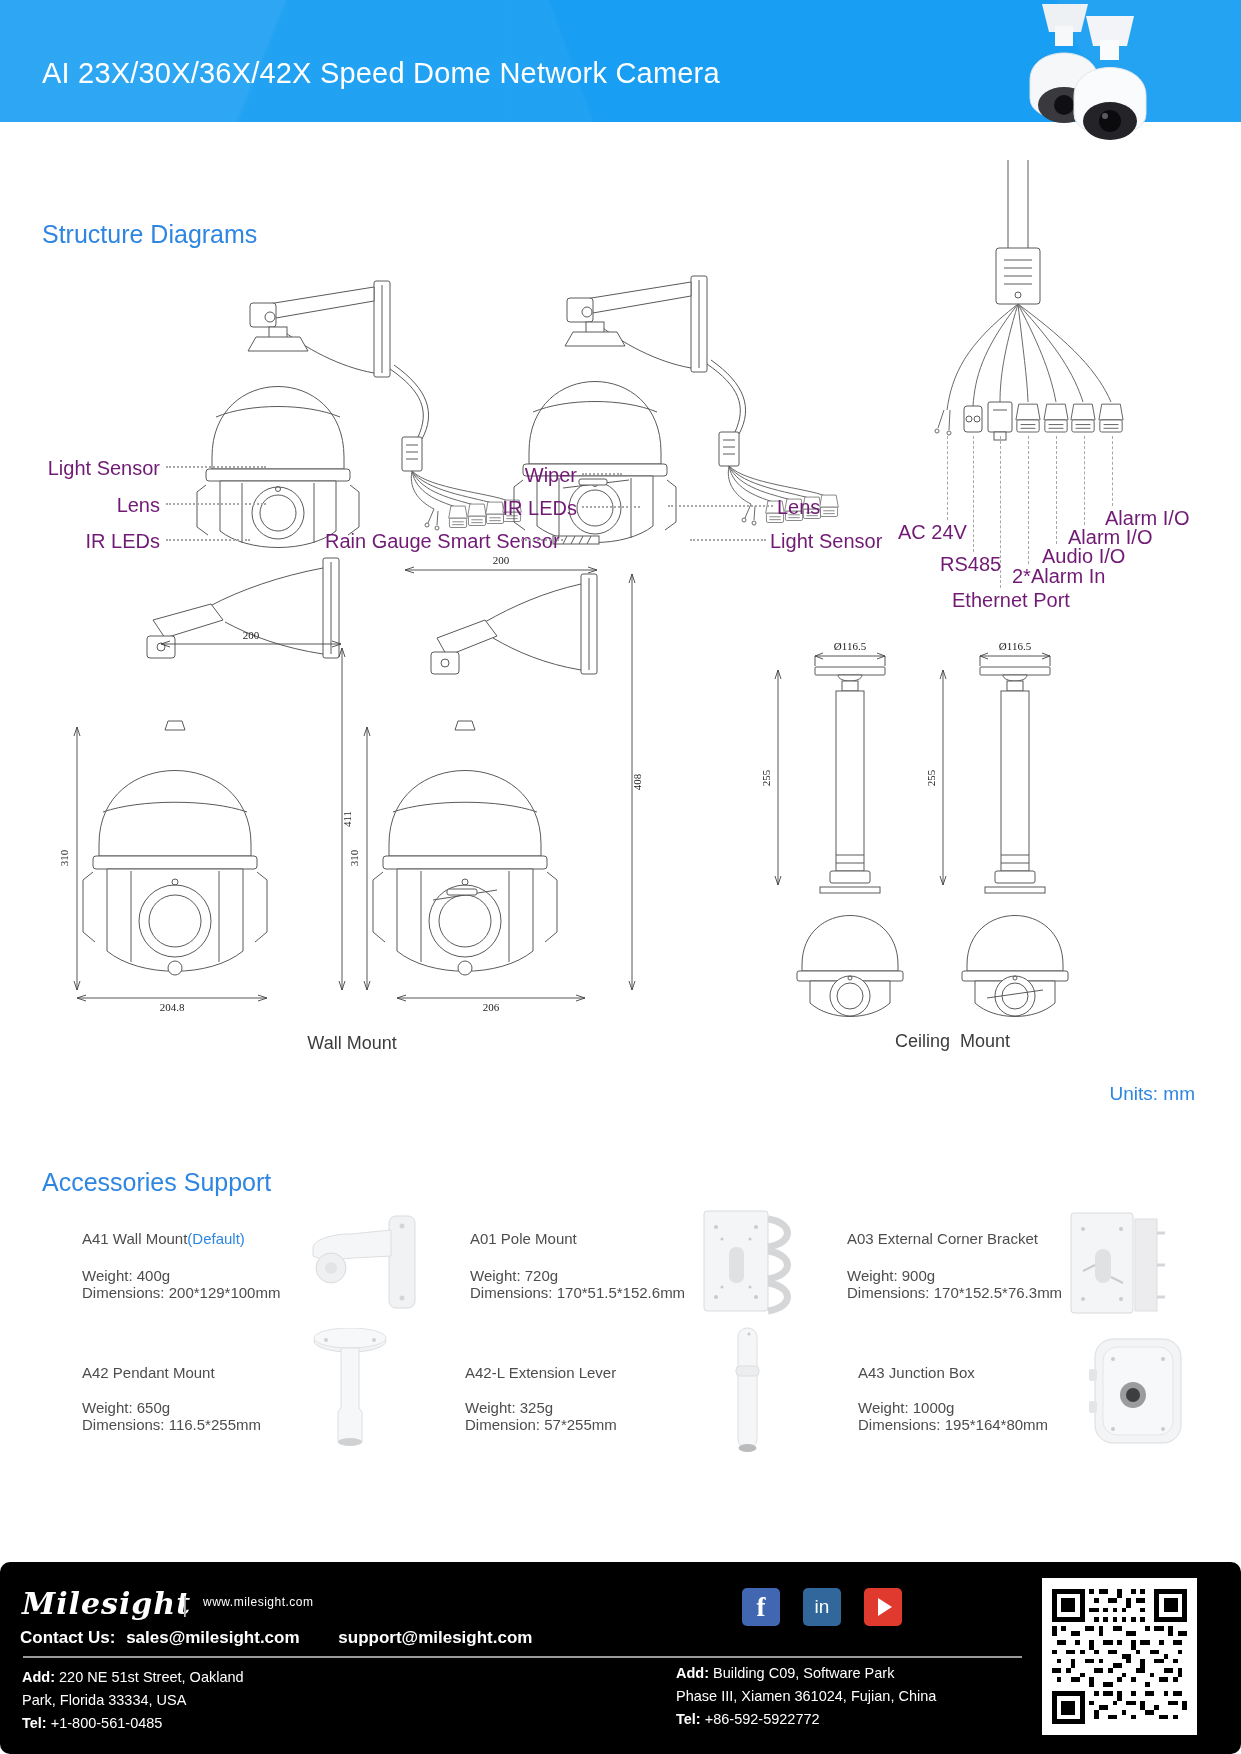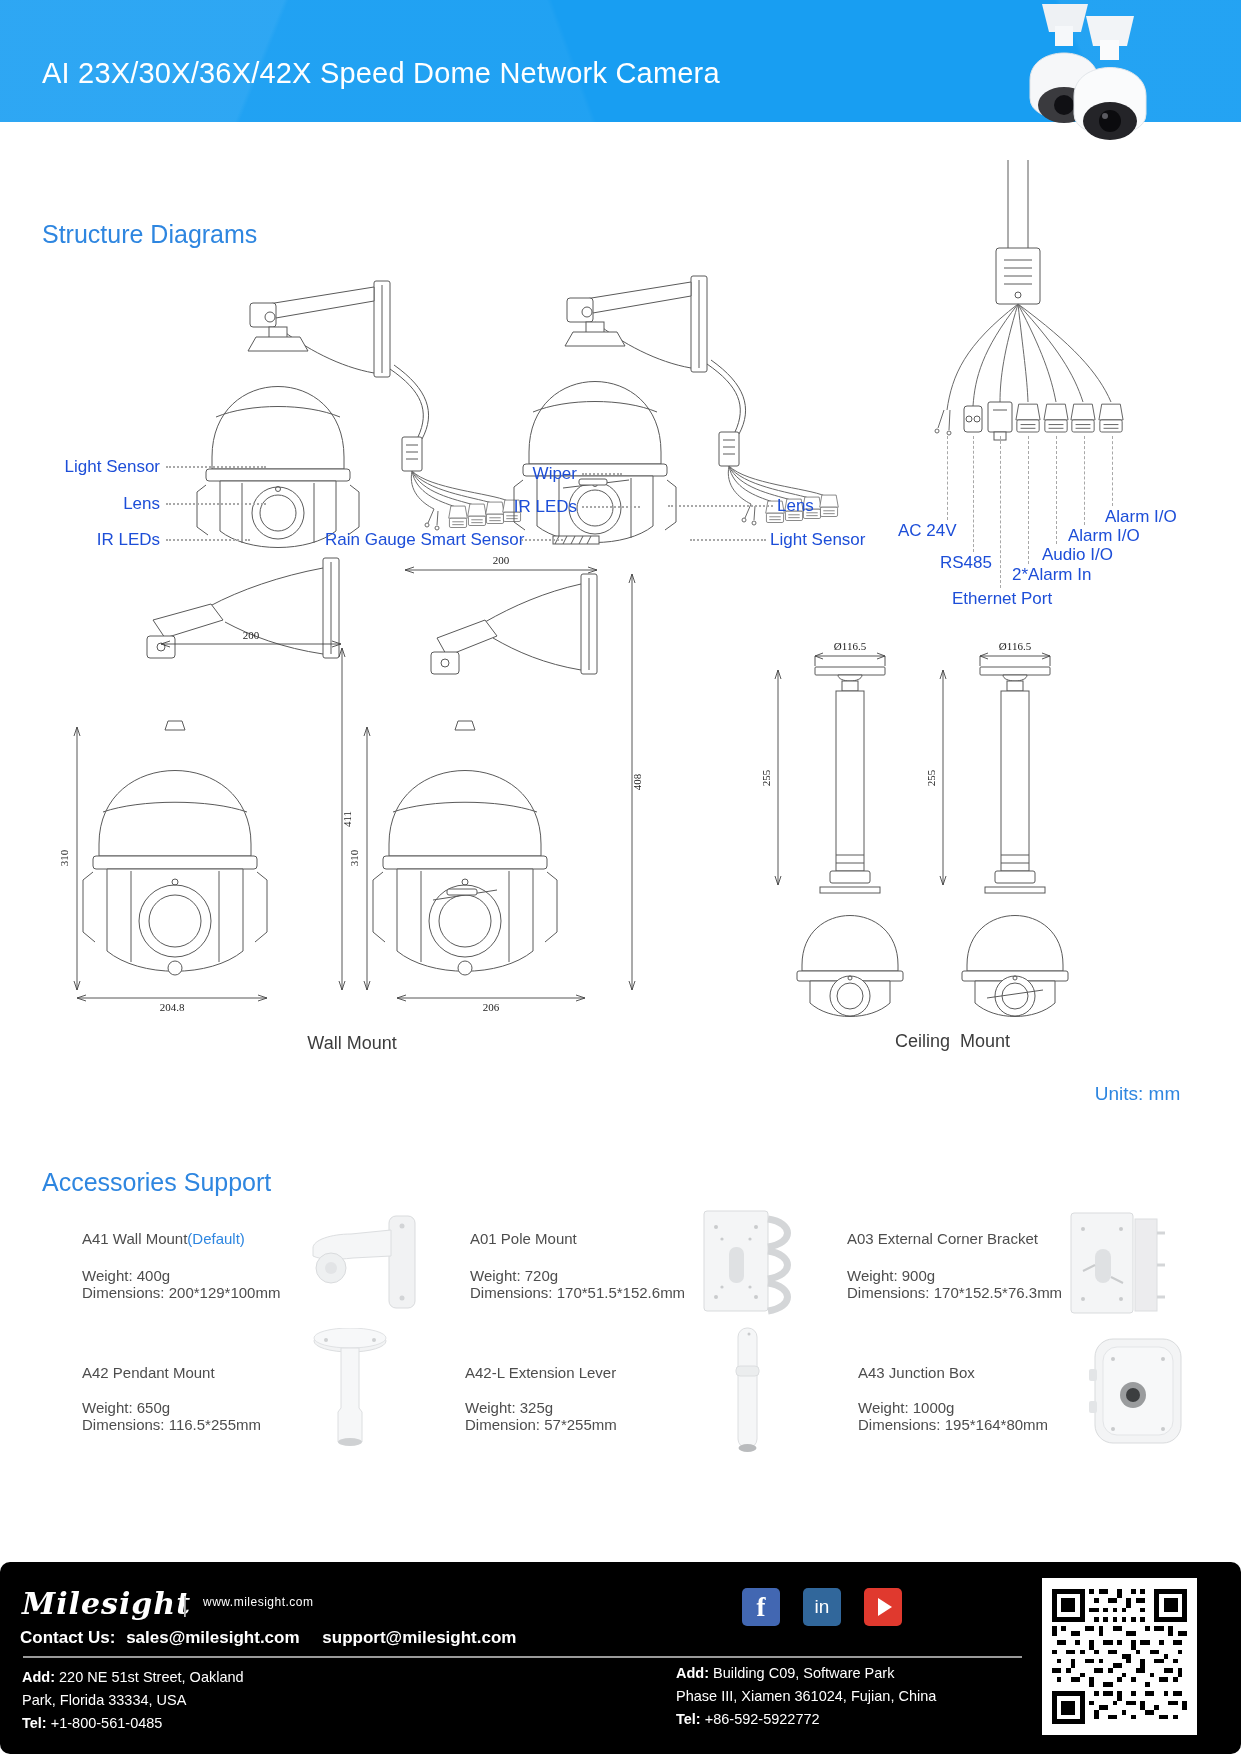--- a/index.html
+++ b/index.html
@@ -12,33 +12,33 @@
     background-image:
       linear-gradient(112deg, rgba(255,255,255,.06) 22%, rgba(255,255,255,0) 22.4%),
       linear-gradient(246deg, rgba(255,255,255,.05) 14%, rgba(255,255,255,0) 14.4%),
       linear-gradient(70deg, rgba(255,255,255,.04) 46%, rgba(255,255,255,0) 46.4%);}
   .banner-title{position:absolute;left:42px;top:57px;font-size:29px;font-weight:500;color:#ffffff;letter-spacing:.2px;}
 
   
   .h-blue{position:absolute;color:#2e86e0;font-size:25px;font-weight:500;}
 
   
-  .slabel{position:absolute;font-size:17px;color:#1d4ed8;white-space:nowrap;}
+  .slabel{position:absolute;font-size:20px;color:#701a75;white-space:nowrap;}
   .r{text-align:right;}
   .lead{position:absolute;height:0;border-top:2px dotted #a8a8a8;}
   .vlead{position:absolute;width:0;border-left:1px dashed #a8a8a8;}
 
   
   .la{stroke:#5a5a5a;stroke-width:1;fill:#fff;}
   .lan{stroke:#5a5a5a;stroke-width:1;fill:none;}
   .lac{stroke:#6a6a6a;stroke-width:1;fill:none;}
   .dim{stroke:#444;stroke-width:0.9;fill:none;}
   .dimtxt{font-family:"Liberation Serif",serif;font-size:11px;fill:#222;}
   .caption{position:absolute;font-size:18px;color:#3c3c3c;text-align:center;white-space:pre;}
-  .units{position:absolute;color:#2e86e0;font-size:19px;text-align:center;}
+  .units{position:absolute;color:#2e86e0;font-size:19px;text-align:right;}
 
   
   .acc-name{position:absolute;font-size:15px;color:#4d4d4d;white-space:nowrap;}
   .acc-badge{color:#2e86e0;}
   .acc-line{position:absolute;font-size:15px;color:#4d4d4d;line-height:17px;white-space:nowrap;}
 
   
   .footer{position:absolute;left:0;top:1562px;width:1241px;height:192px;background:#000;border-radius:10px;}
   .logo{position:absolute;left:22px;top:24px;color:#fff;font-family:"DejaVu Serif",serif;
         font-style:italic;font-weight:700;font-size:30px;letter-spacing:1px;}
@@ -481,21 +481,21 @@
 
     <div class="soc" style="left:742px;background:#4267b2;font-family:'Liberation Serif',serif;font-weight:700;font-size:27px">f</div>
     <div class="soc" style="left:803px;background:#31679b;font-weight:400;font-size:19px">in</div>
     <div class="soc" style="left:864px;background:#e0392e">
       <span style="display:block;width:0;height:0;border-left:14px solid #fff;border-top:9px solid transparent;border-bottom:9px solid transparent;margin-left:4px"></span>
     </div>
 
     <div class="contact">
       <span>Contact Us:</span>
       <span style="margin-left:6px">sales@milesight.com</span>
-      <span style="margin-left:18px">support@milesight.com</span>
+      <span style="margin-left:34px">support@milesight.com</span>
     </div>
     <div class="fdivider"></div>
 
     <div class="addr" style="left:22px;width:290px">
       <b>Add:</b>
       <span>220 NE 51st Street, Oakland</span><br>
       <span>Park, Florida 33334, USA</span><br>
       <b>Tel:</b>
       <span>+1-800-561-0485</span>
     </div>

